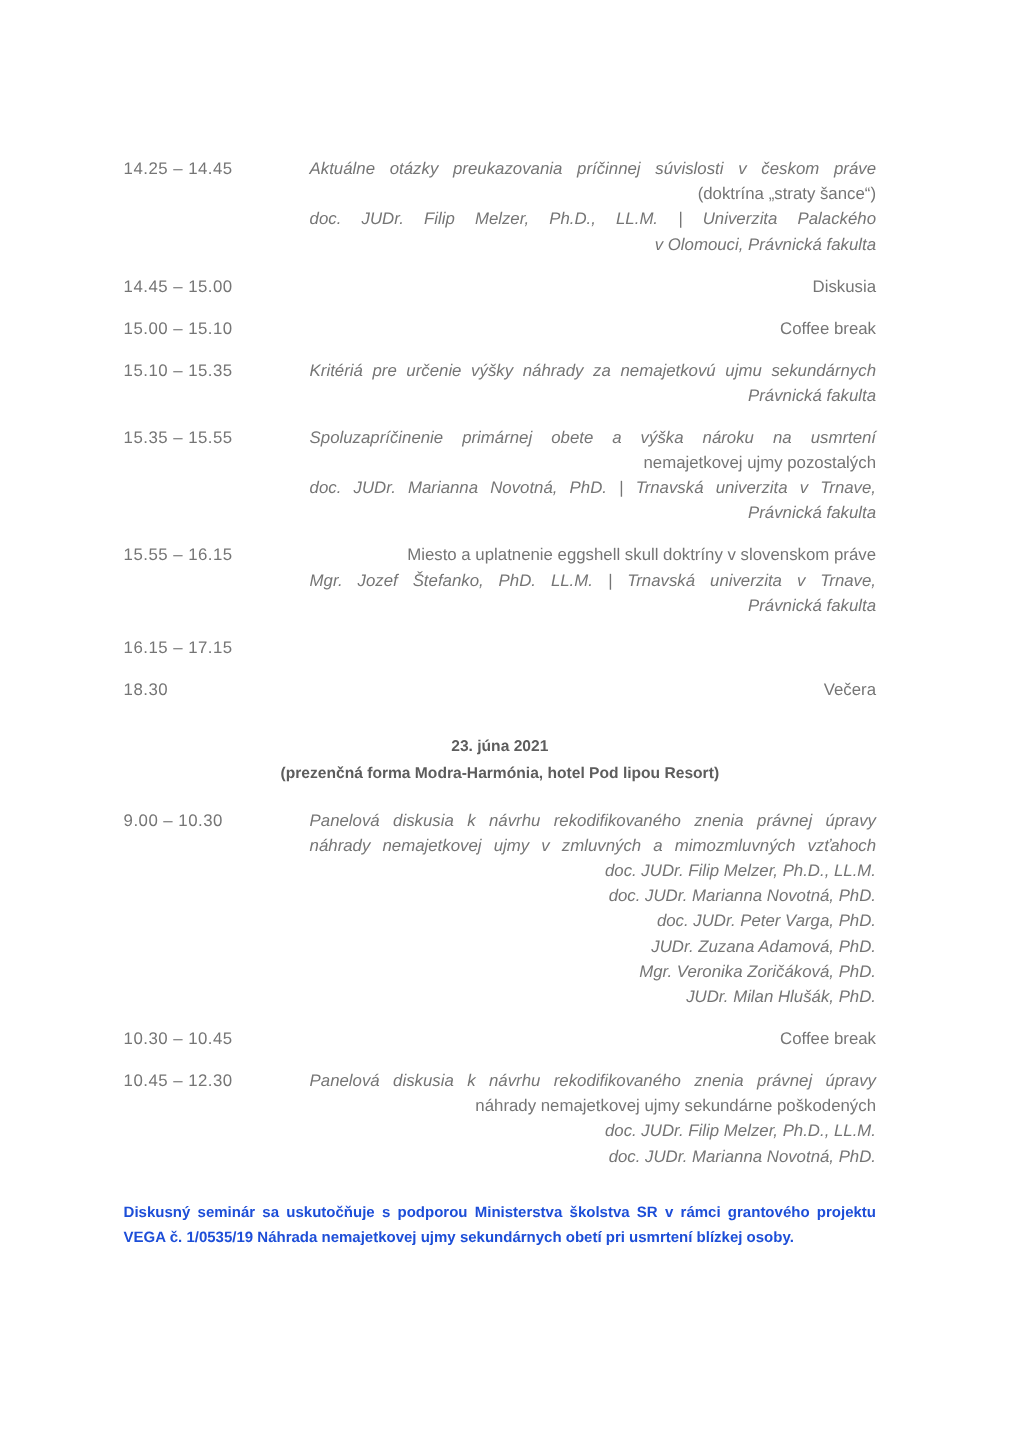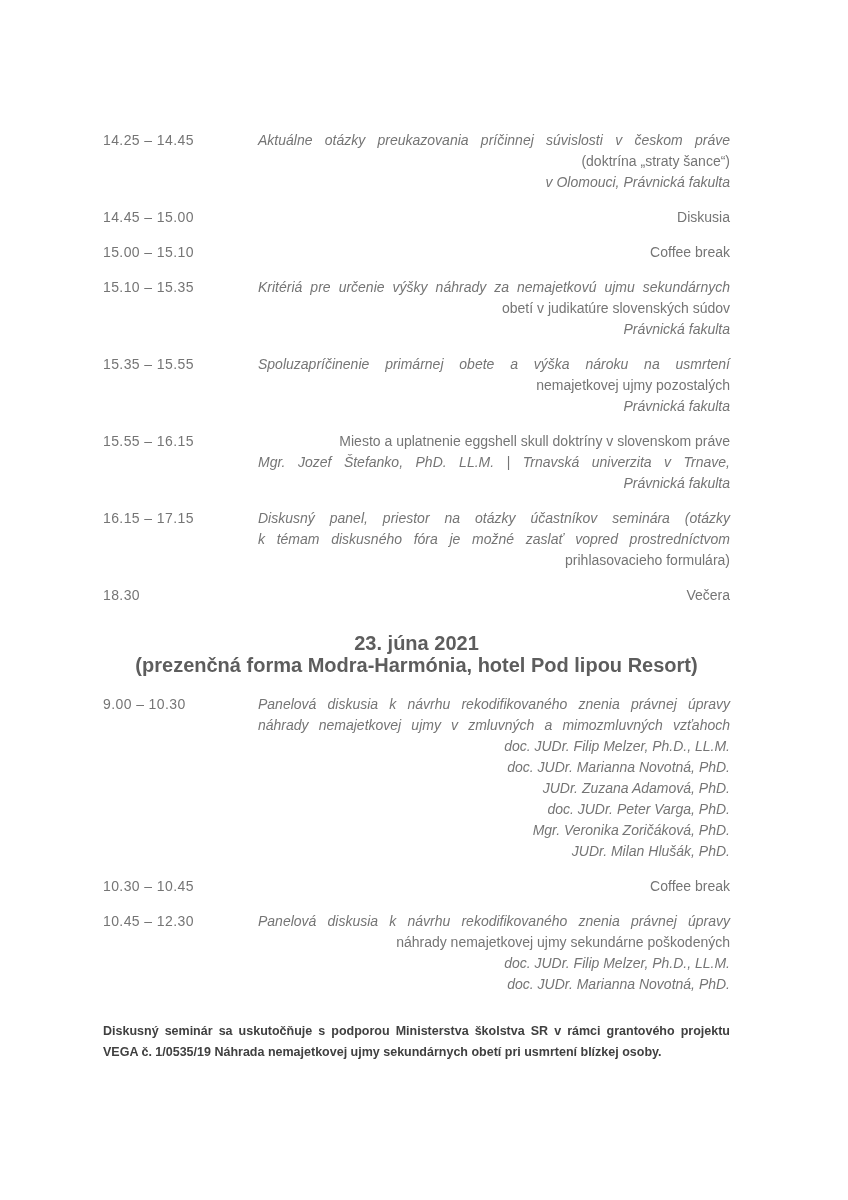--- a/index.html
+++ b/index.html
@@ -44,45 +44,46 @@
     text-align: justify;
     -moz-text-align-last: justify;
     text-align-last: justify;
     font-style: italic;
   }
   .line.i { font-style: italic; }
   .day2-header {
     text-align: center;
     font-weight: bold;
     color: #5d5d5d;
-    font-size: 20px;
+    font-size: 13px;
     line-height: 22px;
     margin: 26px 0 18px 0;
   }
   .footer-note {
     margin-top: 26px;
     font-weight: bold;
-    color: #404040;
+    color: #1d4ed8;
     font-size: 12.5px;
     line-height: 21px;
     text-align: justify;
   }
 </style>
 </head>
 <body>
 
 <div class="page">
 
   <section class="schedule">
 
     <div class="row">
       <span class="time">14.25 – 14.45</span>
       <div class="content">
         <div class="line j">Aktuálne otázky preukazovania príčinnej súvislosti v českom práve</div>
         <div class="line">(doktrína „straty šance“)</div>
+        <div class="line j i">doc. JUDr. Filip Melzer, Ph.D., LL.M. | Univerzita Palackého</div>
         <div class="line i">v Olomouci, Právnická fakulta</div>
       </div>
     </div>
 
     <div class="row">
       <span class="time">14.45 – 15.00</span>
       <div class="content">
         <div class="line">Diskusia</div>
       </div>
     </div>
@@ -91,50 +92,45 @@
       <span class="time">15.00 – 15.10</span>
       <div class="content">
         <div class="line">Coffee break</div>
       </div>
     </div>
 
     <div class="row">
       <span class="time">15.10 – 15.35</span>
       <div class="content">
         <div class="line j">Kritériá pre určenie výšky náhrady za nemajetkovú ujmu sekundárnych</div>
-        <div class="line">obetí v judikatúre slovenských súdov</div>
         <div class="line i">Právnická fakulta</div>
       </div>
     </div>
 
     <div class="row">
       <span class="time">15.35 – 15.55</span>
       <div class="content">
         <div class="line j">Spoluzapríčinenie primárnej obete a výška nároku na usmrtení</div>
         <div class="line">nemajetkovej ujmy pozostalých</div>
+        <div class="line j i">doc. JUDr. Marianna Novotná, PhD. | Trnavská univerzita v Trnave,</div>
         <div class="line i">Právnická fakulta</div>
       </div>
     </div>
 
     <div class="row">
       <span class="time">15.55 – 16.15</span>
       <div class="content">
         <div class="line">Miesto a uplatnenie eggshell skull doktríny v slovenskom práve</div>
         <div class="line j i">Mgr. Jozef Štefanko, PhD. LL.M. | Trnavská univerzita v Trnave,</div>
         <div class="line i">Právnická fakulta</div>
       </div>
     </div>
 
     <div class="row">
       <span class="time">16.15 – 17.15</span>
-      <div class="content">
-        <div class="line j">Diskusný panel, priestor na otázky účastníkov seminára (otázky</div>
-        <div class="line j">k témam diskusného fóra je možné zaslať vopred prostredníctvom</div>
-        <div class="line">prihlasovacieho formulára)</div>
-      </div>
     </div>
 
     <div class="row">
       <span class="time">18.30</span>
       <div class="content">
         <div class="line">Večera</div>
       </div>
     </div>
 
   </section>
@@ -146,22 +142,22 @@
 
   <section class="schedule">
 
     <div class="row">
       <span class="time">9.00 – 10.30</span>
       <div class="content">
         <div class="line j">Panelová diskusia k návrhu rekodifikovaného znenia právnej úpravy</div>
         <div class="line j">náhrady nemajetkovej ujmy v zmluvných a mimozmluvných vzťahoch</div>
         <div class="line i">doc. JUDr. Filip Melzer, Ph.D., LL.M.</div>
         <div class="line i">doc. JUDr. Marianna Novotná, PhD.</div>
+        <div class="line i">doc. JUDr. Peter Varga, PhD.</div>
         <div class="line i">JUDr. Zuzana Adamová, PhD.</div>
-        <div class="line i">doc. JUDr. Peter Varga, PhD.</div>
         <div class="line i">Mgr. Veronika Zoričáková, PhD.</div>
         <div class="line i">JUDr. Milan Hlušák, PhD.</div>
       </div>
     </div>
 
     <div class="row">
       <span class="time">10.30 – 10.45</span>
       <div class="content">
         <div class="line">Coffee break</div>
       </div>

